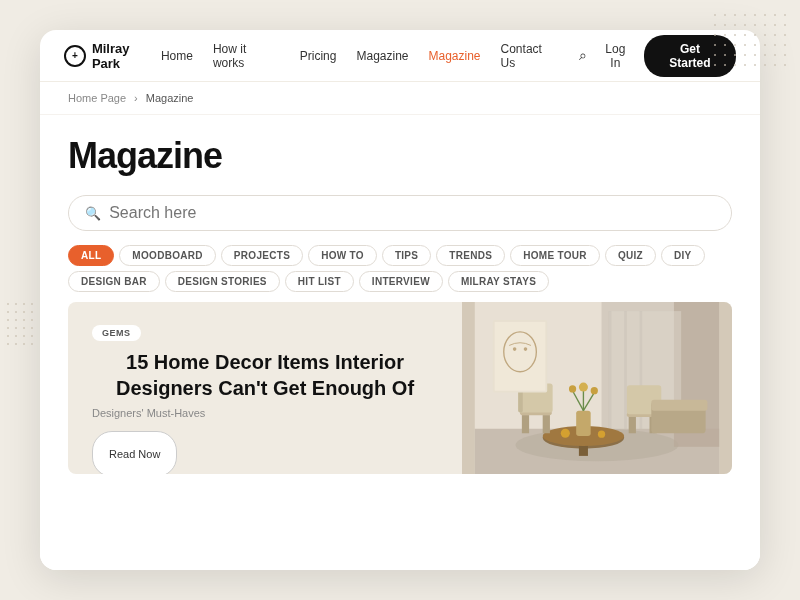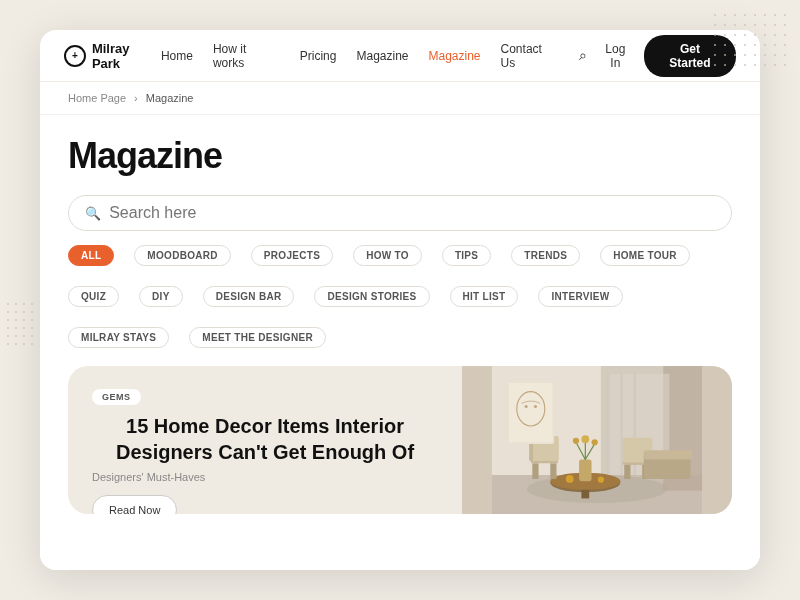--- a/index.html
+++ b/index.html
@@ -192,22 +192,22 @@
       font-size: 16px;
       color: #999;
       flex: 1;
       background: transparent;
     }
 
     
     .tags {
       display: flex;
       flex-wrap: wrap;
-      gap: 20px;
-      margin-bottom: 18px;
+      gap: 5px;
+      margin-bottom: 10px;
     }
 
     .tag {
       padding: 4px 12px;
       border-radius: 20px;
       font-size: 10px;
       font-weight: 600;
       border: 1.5px solid #e0dbd4;
       color: #555;
       cursor: pointer;
@@ -218,24 +218,24 @@
 
     .tag.active {
       background: #e8602c;
       color: #fff;
       border-color: #e8602c;
     }
 
     
     .featured-card {
       background: #f0ebe2;
-      border-radius: 20px;
+      border-radius: 8px;
       display: flex;
       overflow: hidden;
-      height: 148px;
+      height: 172px;
       position: relative;
     }
 
     .card-content {
       padding: 20px 24px;
       flex: 1;
       display: flex;
       flex-direction: column;
       justify-content: space-between;
     }
@@ -265,21 +265,21 @@
 
     .card-subtitle {
       font-size: 11px;
       color: #888;
       margin-bottom: 12px;
     }
 
     .read-now-btn {
       border: 1.5px solid #ccc;
       border-radius: 20px;
-      padding: 8px 16px;
+      padding: 16px 16px;
       font-size: 11px;
       font-weight: 500;
       color: #333;
       background: #fff;
       cursor: pointer;
       width: fit-content;
     }
 
     .card-image {
       width: 270px;
@@ -352,21 +352,20 @@
         <button class="tag">TIPS</button>
         <button class="tag">TRENDS</button>
         <button class="tag">HOME TOUR</button>
         <button class="tag">QUIZ</button>
         <button class="tag">DIY</button>
         <button class="tag">DESIGN BAR</button>
         <button class="tag">DESIGN STORIES</button>
         <button class="tag">HIT LIST</button>
         <button class="tag">INTERVIEW</button>
         <button class="tag">MILRAY STAYS</button>
-        <button class="tag">MEET THE DESIGNER</button>
       </div>
 
       <div class="featured-card">
         <div class="card-content">
           <div>
             <div class="card-badge">GEMS</div>
             <div class="card-title">15 Home Decor Items Interior Designers Can't Get Enough Of</div>
             <div class="card-subtitle">Designers' Must-Haves</div>
           </div>
           <button class="read-now-btn">Read Now</button>

